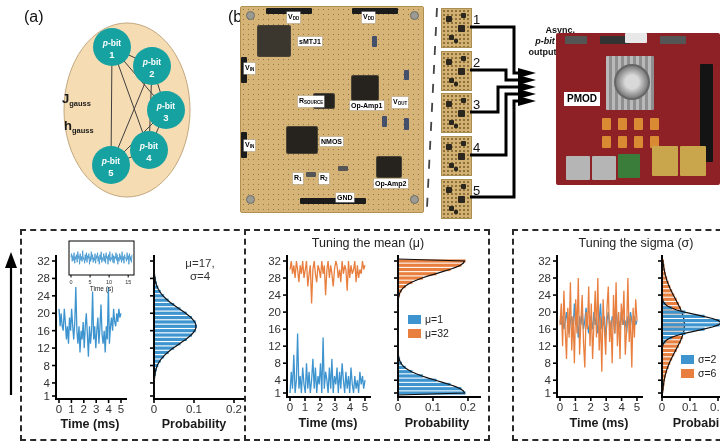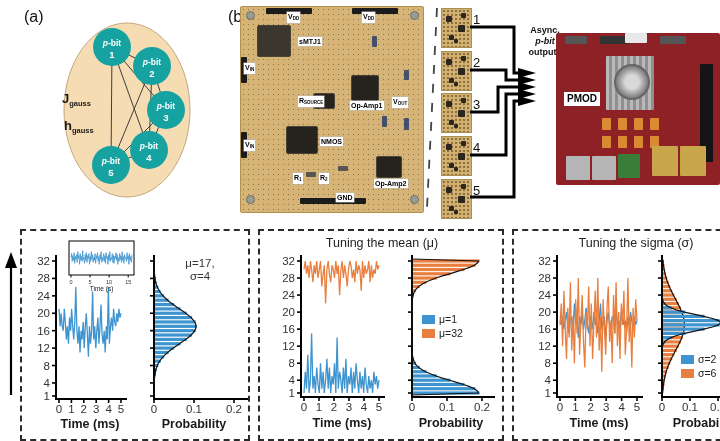--- a/index.html
+++ b/index.html
@@ -146,21 +146,21 @@
 
   <svg class="abs" style="left:420px;top:0;" width="140" height="220">
     <path d="M17,8 L7,208" stroke="#444" stroke-width="1.8" stroke-dasharray="9 10" fill="none"></path>
     <path d="M50,27 H94 V73 H100 M50,70 H86 V80 H100 M50,112 H78 V87 H100 M50,155 H86 V94 H100 M50,197 H94 V101 H100" stroke="#000" stroke-width="3" fill="none"></path>
     <polygon points="98,68 116,73 98,78" fill="#000"></polygon>
     <polygon points="98,75 116,80 98,85" fill="#000"></polygon>
     <polygon points="98,82 116,87 98,92" fill="#000"></polygon>
     <polygon points="98,89 116,94 98,99" fill="#000"></polygon>
     <polygon points="98,96 116,101 98,106" fill="#000"></polygon>
   </svg>
-  <div class="asyncline" style="left:515px;top:26px;">Async.</div>
+  <div class="asyncline" style="left:515px;top:26px;text-align:right;">Async.</div>
   <div class="asyncline" style="left:515px;top:37px;font-style:italic;">p-bit</div>
   <div class="asyncline" style="left:515px;top:48px;">outputs</div>
 
   <div class="fpga" style="left:556px;top:33px;width:164px;height:152px;"></div>
   <div class="sq" style="left:565px;top:36px;width:22px;height:8px;background:#555;"></div>
   <div class="sq" style="left:600px;top:36px;width:30px;height:8px;background:#333;"></div>
   <div class="sq" style="left:660px;top:36px;width:26px;height:8px;background:#555;"></div>
   <div class="sq" style="left:625px;top:33px;width:22px;height:10px;background:#e8e8e8;"></div>
   <div class="sq" style="left:606px;top:56px;width:48px;height:54px;background:repeating-linear-gradient(90deg,#b9b9b9 0 3px,#8f8f8f 3px 6px);"></div>
   <div class="abs" style="left:614px;top:64px;width:32px;height:32px;border-radius:50%;background:radial-gradient(circle,#d9d9d9 30%,#7d7d7d 70%);border:2px solid #666;"></div>
@@ -271,21 +271,21 @@
         <text x="49" y="52.5" font-size="5.5" text-anchor="middle" fill="#333" font-weight="normal" font-style="normal">0</text>
         <line x1="68.0625" y1="44" x2="68.0625" y2="46.5" stroke="#000" stroke-width="1"></line>
         <text x="68.0625" y="52.5" font-size="5.5" text-anchor="middle" fill="#333" font-weight="normal" font-style="normal">5</text>
         <line x1="87.125" y1="44" x2="87.125" y2="46.5" stroke="#000" stroke-width="1"></line>
         <text x="87.125" y="52.5" font-size="5.5" text-anchor="middle" fill="#333" font-weight="normal" font-style="normal">10</text>
         <line x1="106.1875" y1="44" x2="106.1875" y2="46.5" stroke="#000" stroke-width="1"></line>
         <text x="106.1875" y="52.5" font-size="5.5" text-anchor="middle" fill="#333" font-weight="normal" font-style="normal">15</text>
         <text x="79.5" y="59.5" font-size="6.5" text-anchor="middle" fill="#222" font-weight="normal" font-style="normal">Time (s)</text>
       </svg>
   </div>
-  <div class="chartbox" style="left:258px;top:229px;width:242px;height:208px;text-align:center;">
+  <div class="chartbox" style="left:244px;top:229px;width:242px;height:208px;text-align:center;">
     <svg id="chart1" width="242" height="208">
         <text x="122" y="16" font-size="12.5" text-anchor="middle" fill="#222" font-weight="normal" font-style="normal">Tuning the mean (μ)</text>
         <line x1="41" y1="24" x2="41" y2="166" stroke="#000" stroke-width="2"></line>
         <line x1="40" y1="166" x2="125" y2="166" stroke="#000" stroke-width="2"></line>
         <line x1="37" y1="162" x2="41" y2="162" stroke="#000" stroke-width="1.6"></line>
         <text x="35" y="166" font-size="11.5" text-anchor="end" fill="#333" font-weight="normal" font-style="normal">1</text>
         <line x1="37" y1="149.2258064516129" x2="41" y2="149.2258064516129" stroke="#000" stroke-width="1.6"></line>
         <text x="35" y="153.2258064516129" font-size="11.5" text-anchor="end" fill="#333" font-weight="normal" font-style="normal">4</text>
         <line x1="37" y1="132.19354838709677" x2="41" y2="132.19354838709677" stroke="#000" stroke-width="1.6"></line>
         <text x="35" y="136.19354838709677" font-size="11.5" text-anchor="end" fill="#333" font-weight="normal" font-style="normal">8</text>

